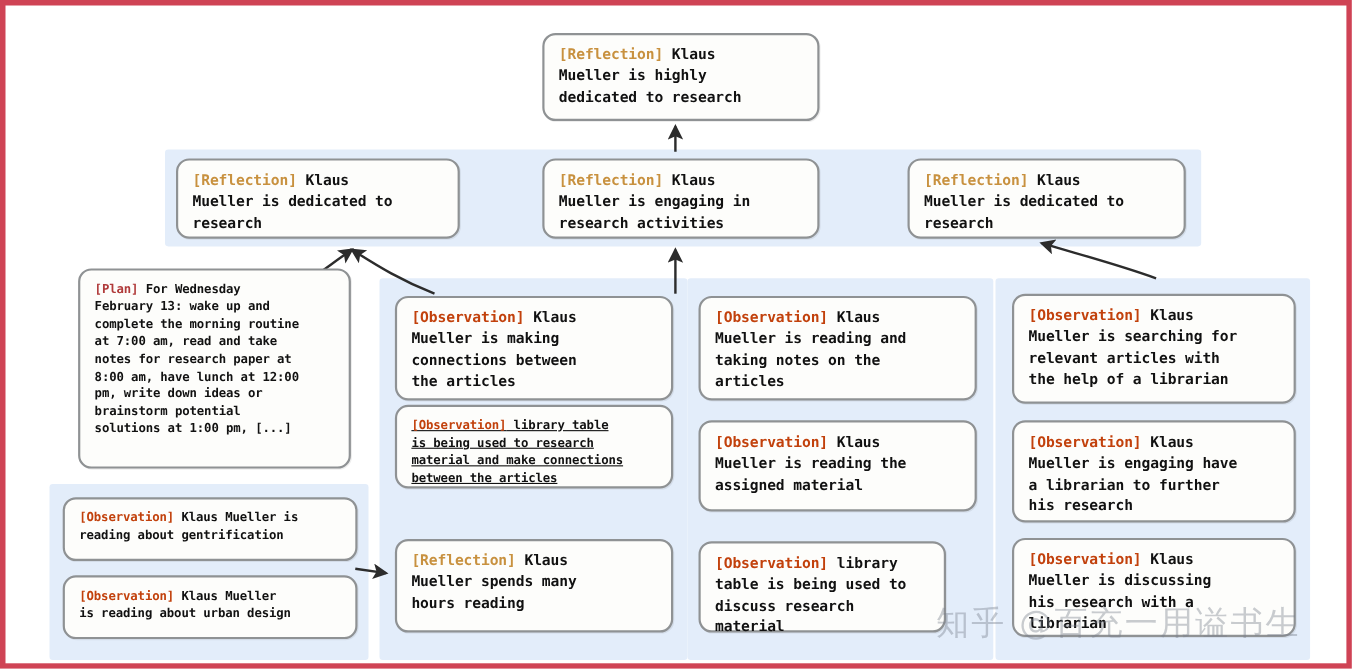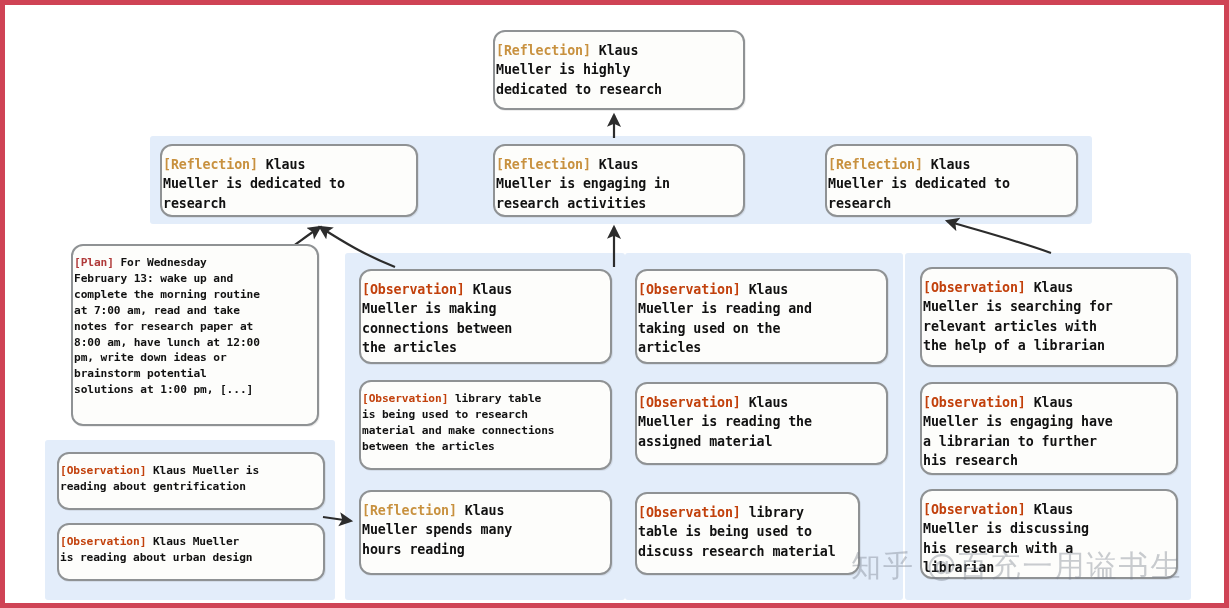--- a/index.html
+++ b/index.html
@@ -30,21 +30,21 @@
   #band-obs-c2     { left: 620px;  top: 248px; width: 278px;  height: 347px; }
   #band-obs-c3     { left: 900px;  top: 248px; width: 286px;  height: 347px; }
 
   
   .node {
     position: absolute;
     background: #fdfdfb;
     border: 2.5px solid #8f9294;
     border-radius: 12px;
     box-sizing: border-box;
-    padding: 9px 1px;
+    padding: 9px 13px;
     color: #111111;
     font-weight: bold;
     font-size: 13.3px;
     line-height: 1.45;
     letter-spacing: -0.1px;
     white-space: pre-wrap;
     box-shadow: 1px 1px 0 rgba(0,0,0,0.07);
   }
   .node.small {
     font-size: 11.2px;
@@ -58,21 +58,21 @@
   
   #n-top            { left: 488px; top: 25px;  width: 252px; height: 80px; }
 
   #n-refl-1         { left: 155px; top: 139px; width: 258px; height: 73px; }
   #n-refl-2         { left: 488px; top: 139px; width: 252px; height: 73px; }
   #n-refl-3         { left: 820px; top: 139px; width: 253px; height: 73px; }
 
   #n-plan           { left: 66px;  top: 239px; width: 248px; height: 182px; }
 
   #n-c1-a           { left: 354px; top: 264px; width: 253px; height: 95px; }
-  #n-c1-b           { left: 354px; top: 375px; width: 253px; height: 90px; }
+  #n-c1-b           { left: 354px; top: 363px; width: 253px; height: 76px; text-decoration: underline; }
   #n-c1-c           { left: 354px; top: 485px; width: 253px; height: 85px; }
 
   #n-c2-a           { left: 630px; top: 264px; width: 253px; height: 95px; }
   #n-c2-b           { left: 630px; top: 377px; width: 253px; height: 83px; }
   #n-c2-c           { left: 630px; top: 487px; width: 225px; height: 83px; }
 
   #n-c3-a           { left: 915px; top: 262px; width: 258px; height: 100px; }
   #n-c3-b           { left: 915px; top: 377px; width: 258px; height: 93px; }
   #n-c3-c           { left: 915px; top: 484px; width: 258px; height: 90px; }
 
@@ -162,21 +162,21 @@
   <div class="node small" id="n-c1-b"><span class="tag tag-observation">[Observation]</span><span> library table
 is being used to research
 material and make connections
 between the articles</span></div>
   <div class="node" id="n-c1-c"><span class="tag tag-reflection">[Reflection]</span><span> Klaus
 Mueller spends many
 hours reading</span></div>
 
   <div class="node" id="n-c2-a"><span class="tag tag-observation">[Observation]</span><span> Klaus
 Mueller is reading and
-taking used on the
+taking notes on the
 articles</span></div>
   <div class="node" id="n-c2-b"><span class="tag tag-observation">[Observation]</span><span> Klaus
 Mueller is reading the
 assigned material</span></div>
   <div class="node" id="n-c2-c"><span class="tag tag-observation">[Observation]</span><span> library
 table is being used to
 discuss research material</span></div>
 
   <div class="node" id="n-c3-a"><span class="tag tag-observation">[Observation]</span><span> Klaus
 Mueller is searching for

